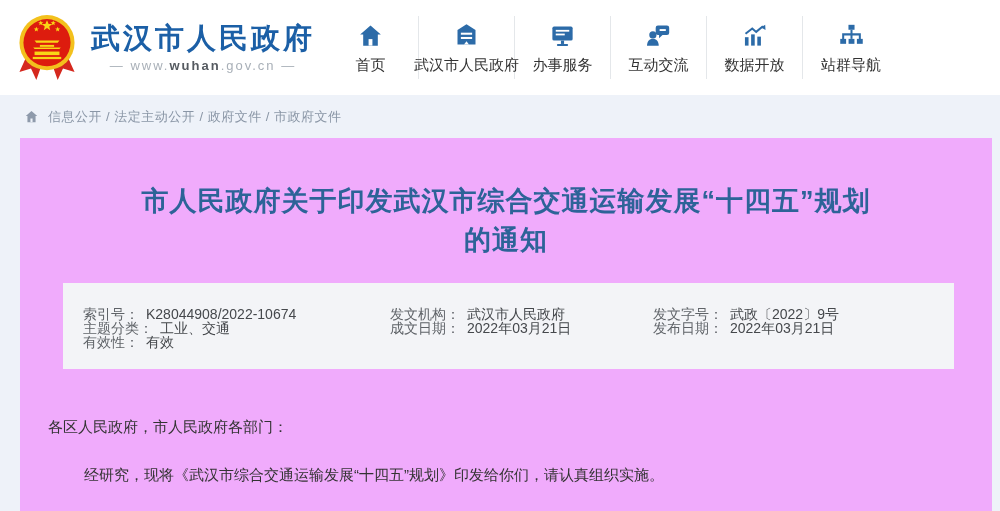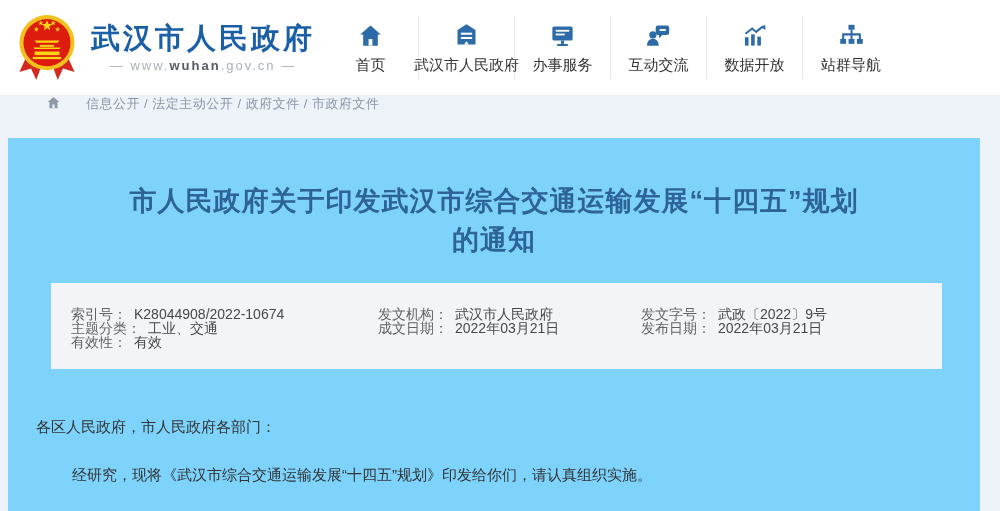--- a/index.html
+++ b/index.html
@@ -36,30 +36,30 @@
     border-right:1px solid #e4e7ea;
   }
   .nav-item:last-child { border-right:none; }
   .nav-item svg { width:27px; height:27px; display:block; }
   .nav-item svg .fg { fill:#2c6ba8; }
   .nav-item svg .ln { stroke:#2c6ba8; stroke-width:1.8; fill:none; }
   .nav-label { font-size:15px; color:#333; white-space:nowrap; }
 
   
   .crumb-bar {
-    height:43px; display:flex; 
-    padding-left:46px; gap:25px;
+    height:43px; display:flex; align-items:center;
+    padding-left:24px; gap:9px;
   }
   .crumb-bar svg { width:15px; height:15px; }
   .crumb-text { font-size:13px; color:#8a96a6; letter-spacing:0.5px; }
 
   
   .card {
-    position:absolute; left:8px; top:138px; width:972px; height:373px;
-    background:#7dd3fc;
+    position:absolute; left:20px; top:138px; width:972px; height:373px;
+    background:#f0abfc;
   }
   .doc-title {
     margin-top:44px; text-align:center;
     color:#2d6398; font-size:27px; font-weight:bold;
     line-height:1.45; letter-spacing:1px;
   }
   .meta-box {
     background:#f3f4f7;
     margin:23px 38px 0 43px;
     padding:24px 0 20px 20px;

